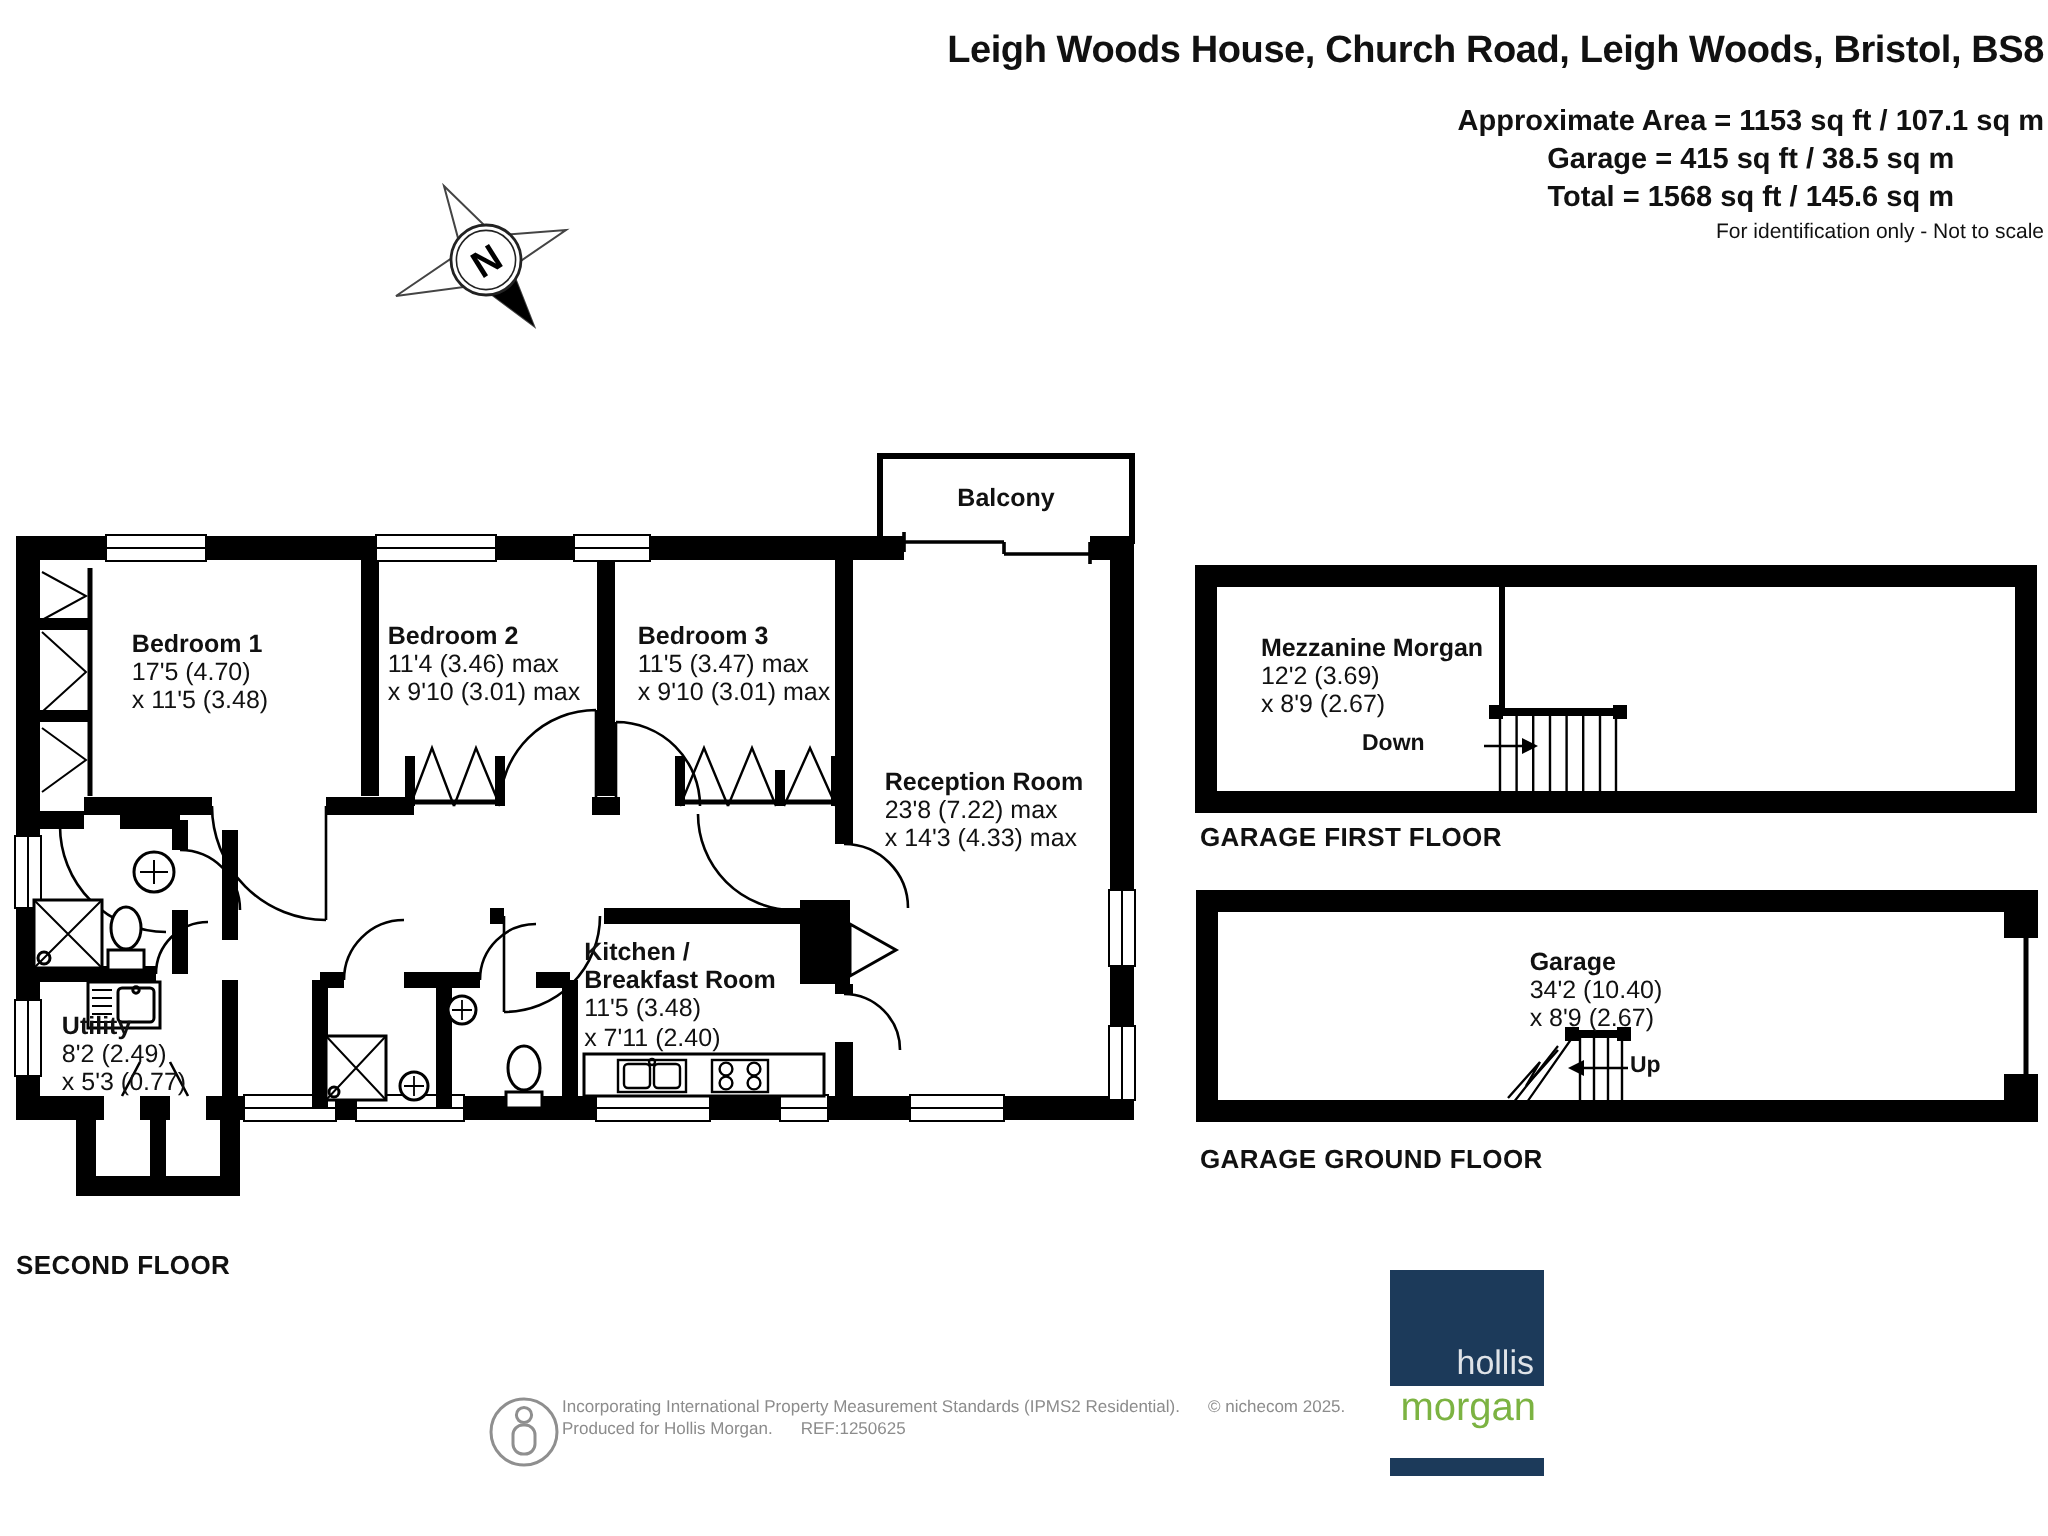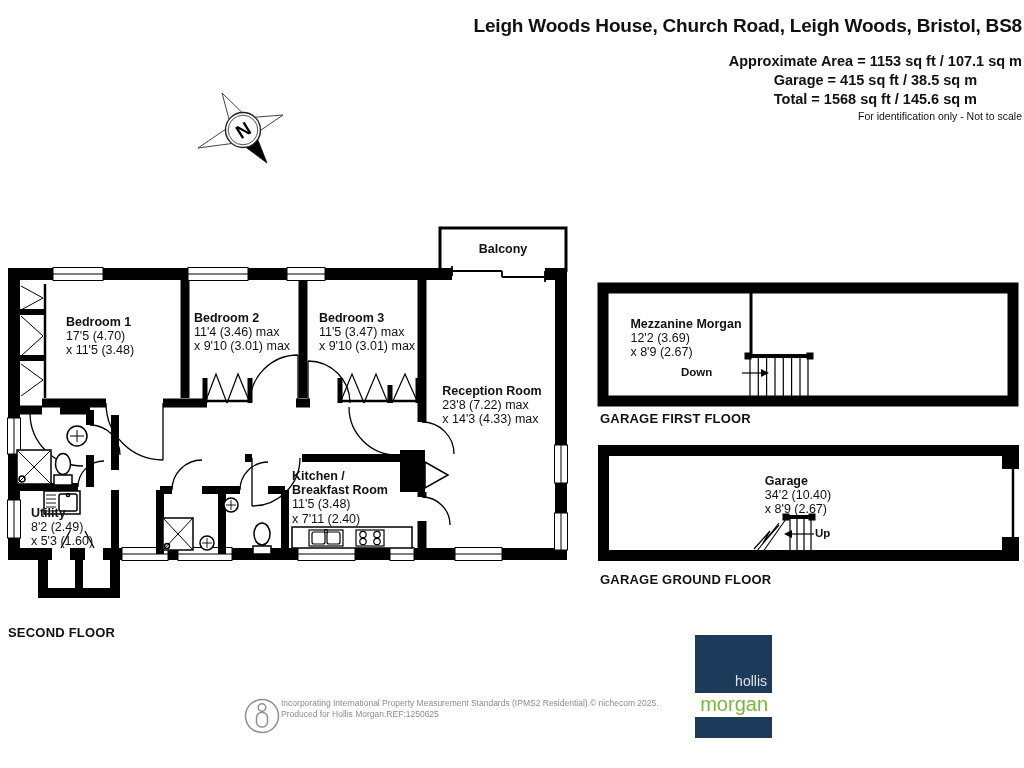--- a/index.html
+++ b/index.html
@@ -24,24 +24,24 @@
     line-height:14.2px;white-space:nowrap;
   }
   .room-label .rname{font-weight:bold;}
   .floor-label{font-weight:bold;font-size:13px;white-space:nowrap;letter-spacing:0.2px;}
   .stair-label{font-weight:bold;font-size:11.5px;white-space:nowrap;}
   .balcony-label{transform:translateX(-50%);font-weight:bold;font-size:12.5px;white-space:nowrap;}
   .footnote{
     left:281px;top:698px;font-size:8.5px;line-height:10.8px;color:#8c8c8c;
     white-space:nowrap;
   }
-  .footnote .gap{}
+  .footnote .gap{margin-left:14px;}
   .logo{left:695px;top:635px;width:77px;height:103px;background:#1c3a5a;}
-  .logo-hollis{position:absolute;top:37px;right:5px;color:#dfe3e8;font-size:14px;line-height:19px;}
-  .logo-band{position:absolute;top:58px;left:0;right:0;height:24px;background:#ffffff;}
+  .logo-hollis{position:absolute;top:37px;right:5px;color:#dfe3e8;font-size:17px;line-height:19px;}
+  .logo-band{position:absolute;top:58px;left:0;right:0;height:36px;background:#ffffff;}
   .logo-morgan{color:#7cb342;font-size:20px;line-height:23px;text-align:right;padding-right:4px;}
 </style>
 </head>
 <body>
 
 <svg id="plan-svg" width="1024" height="768" viewBox="0 0 1024 768" fill="none" stroke="#000" stroke-linecap="butt">
 
   <g>
     <path d="M222 93 L267 163 M283 115 L198 148" stroke="#999" stroke-width="0.8"></path>
     <path d="M222 93 L247.5 117.8 L283 115 L255.5 133.8 L267 163 L239.4 142.5 L198 148 L230.8 125.7 Z" stroke="#444" stroke-width="1" fill="#fff"></path>
@@ -304,21 +304,21 @@
 <div class="abs room-label" style="left:340px;top:469px">
   <div class="rname">Kitchen /</div>
   <div class="rname">Breakfast Room</div>
   <div>11'5 (3.48)</div>
   <div>x 7'11 (2.40)</div>
 </div>
 
 <div class="abs room-label" style="left:62px;top:506px">
   <div class="rname">Utility</div>
   <div>8'2 (2.49)</div>
-  <div>x 5'3 (1.60)</div>
+  <div>x 5'3 (0.77)</div>
 </div>
 
 <div class="abs floor-label" style="left:8px;top:625px">SECOND FLOOR</div>
 
 <div class="abs room-label" style="left:686px;top:317px">
   <div class="rname">Mezzanine Morgan</div>
   <div>12'2 (3.69)</div>
   <div>x 8'9 (2.67)</div>
 </div>
 <div class="abs stair-label" style="left:681px;top:366px">Down</div>

